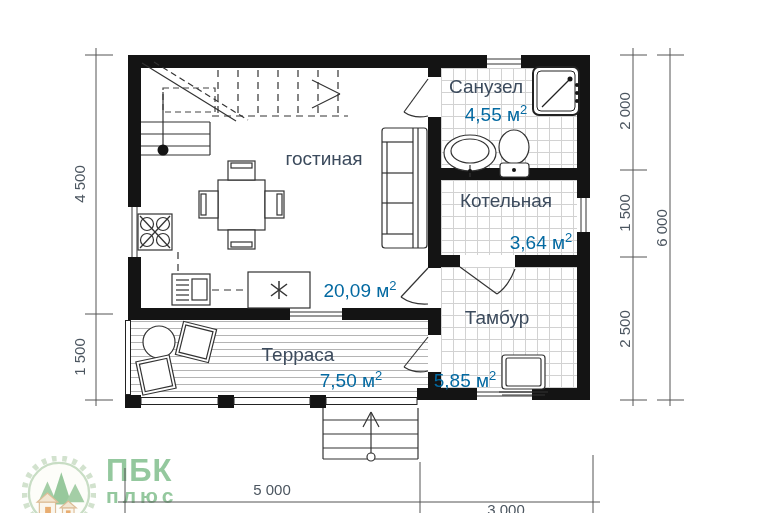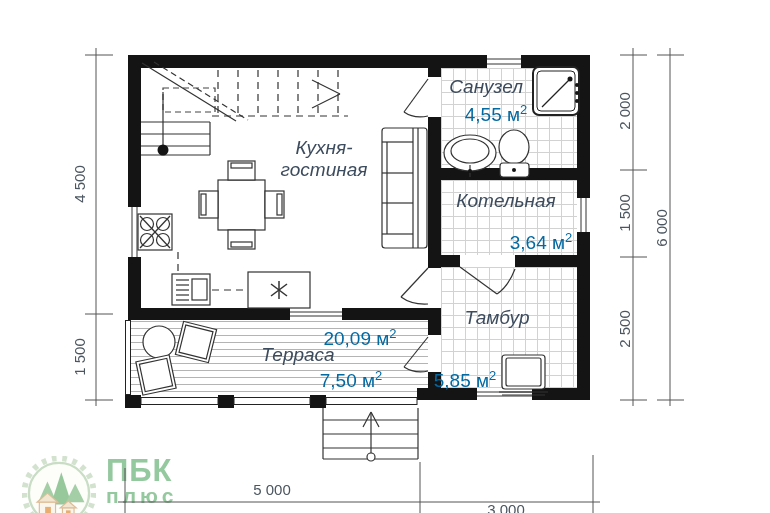--- a/index.html
+++ b/index.html
@@ -5,21 +5,21 @@
   html,body{margin:0;padding:0;background:#fff;}
   #canvas{position:relative;width:770px;height:513px;overflow:hidden;background:#fff;
           font-family:"Liberation Sans",sans-serif;}
   .floor{position:absolute;}
   .tiles{background-image:
       repeating-linear-gradient(to bottom,#d2d2d2 0 1px,transparent 1px 12px),
       repeating-linear-gradient(to right,#d2d2d2 0 1px,transparent 1px 12px);}
   .deck{background-image:repeating-linear-gradient(to bottom,#b4b4b4 0 1px,transparent 1px 7px);}
   svg.art{position:absolute;left:0;top:0;z-index:3;}
   .lbl{position:absolute;z-index:4;color:#3c4b5d;font-size:19px;white-space:nowrap;
-       transform:translate(-50%,-50%);text-align:center;line-height:22px;font-style:italic;}
+       transform:translate(-50%,-50%);text-align:center;line-height:22px;}
   .area{position:absolute;z-index:4;color:#0369a1;font-size:19px;white-space:nowrap;
        transform:translate(-50%,-50%);}
   .area sup{font-size:13px;}
   .dim{position:absolute;z-index:4;color:#4c5660;font-size:15px;white-space:nowrap;
        transform:translate(-50%,-50%);}
   .dim.v{transform:translate(-50%,-50%) rotate(-90deg);}
   #logo{position:absolute;left:22px;top:456px;z-index:2;display:flex;align-items:flex-start;opacity:.92;}
   #logo .wordmark{margin-left:10px;color:#8cc496;font-weight:bold;}
   #logo .l1{font-size:31px;line-height:30px;letter-spacing:1px;}
   #logo .l2{font-size:21px;line-height:19px;letter-spacing:4px;}
@@ -281,24 +281,23 @@
       <line x1="657" y1="55" x2="684" y2="55"></line>
       <line x1="657" y1="400" x2="684" y2="400"></line>
       <line x1="118" y1="502" x2="600" y2="502"></line>
       <line x1="125" y1="468" x2="125" y2="515"></line>
       <line x1="420" y1="462" x2="420" y2="515"></line>
       <line x1="593" y1="455" x2="593" y2="515"></line>
     </g>
   </svg>
 
   <div class="lbl" style="left:324px;top:159px;">
-    <div>Кухня-</div>
     <div>гостиная</div>
   </div>
-  <div class="area" style="left:360px;top:290px;margin-top:48px;">
+  <div class="area" style="left:360px;top:290px;">
     <span>20,09</span>&nbsp;<span>м</span><sup>2</sup>
   </div>
 
   <div class="lbl" style="left:486px;top:87px;">
     <span>Санузел</span>
   </div>
   <div class="area" style="left:496px;top:114px;">
     <span>4,55</span>&nbsp;<span>м</span><sup>2</sup>
   </div>
 

